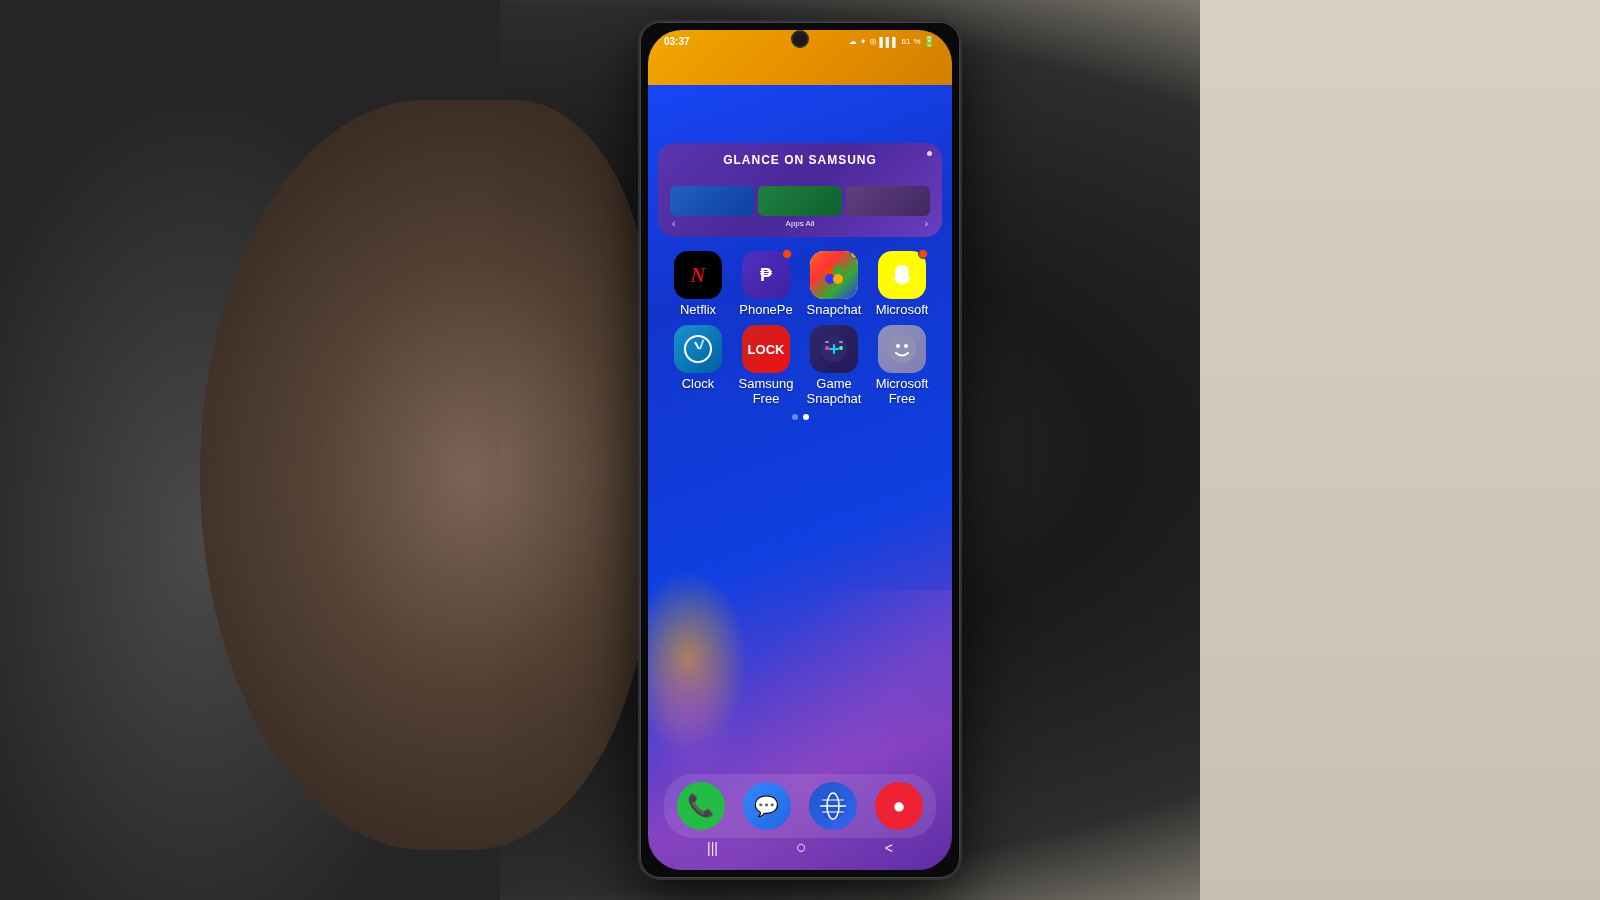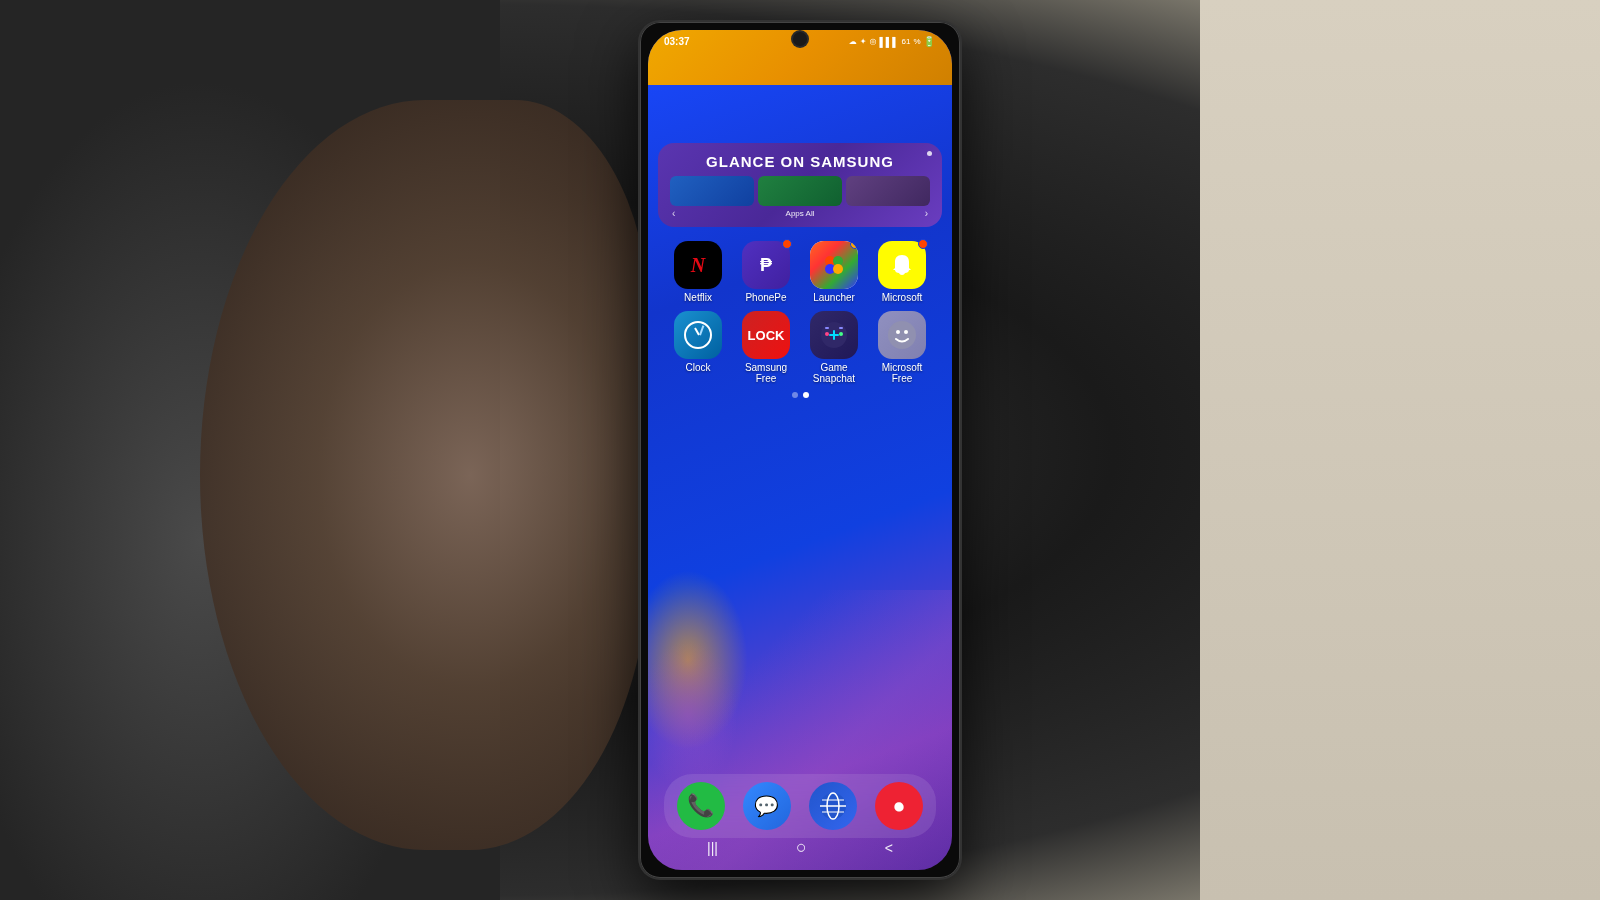--- a/index.html
+++ b/index.html
@@ -136,25 +136,25 @@
       top: 8px;
       right: 10px;
       width: 5px;
       height: 5px;
       background: white;
       border-radius: 50%;
       opacity: 0.8;
     }
     .glance-title {
       color: white;
-      font-size: 15px;
+      font-size: 12px;
       font-weight: bold;
       letter-spacing: 1px;
       text-align: center;
-      margin-bottom: 6px;
+      margin-bottom: 19px;
     }
     .glance-content {
       display: flex;
       align-items: center;
       gap: 8px;
     }
     .glance-icon-area {
       width: 40px;
       height: 44px;
       background: linear-gradient(135deg, #e040a0 0%, #c030a0 50%, #a020c0 100%);
@@ -223,21 +223,21 @@
       border-radius: 14px;
       display: flex;
       align-items: center;
       justify-content: center;
       font-size: 22px;
       position: relative;
       margin-bottom: 3px;
     }
     .app-label {
       color: white;
-      font-size: 10px;
+      font-size: 13px;
       text-align: center;
       text-shadow: 0 1px 2px rgba(0,0,0,0.5);
     }
 
     
     .notif-dot {
       position: absolute;
       top: -2px;
       right: -2px;
       width: 10px;
@@ -507,21 +507,21 @@
               <div class="notif-dot" style="background:orange; z-index:10;"></div>
               <div style="width:100%;height:100%;background:linear-gradient(135deg,#ff6622 0%,#ff3333 33%,#33aa33 66%,#3333ff 100%);border-radius:12px;display:flex;align-items:center;justify-content:center;">
                 <svg width="24" height="24" viewBox="0 0 24 24">
                   <circle cx="8" cy="8" r="5" fill="#ff4400"></circle>
                   <circle cx="16" cy="8" r="5" fill="#33aa33"></circle>
                   <circle cx="8" cy="16" r="5" fill="#3333ff"></circle>
                   <circle cx="16" cy="16" r="5" fill="#ffaa00"></circle>
                 </svg>
               </div>
             </div>
-            <span class="app-label">Launcher</span>
+            <span class="app-label">Snapchat</span>
           </div>
 
           <div class="app-item">
             <div class="app-icon-wrap icon-snapchat" style="position:relative; background:#FFFC00; border-radius:14px;">
               <div class="notif-dot" style="background:#ff4400;"></div>
 
               <svg width="28" height="28" viewBox="0 0 28 28" fill="white">
                 <path d="M14 4 C9 4 7 7 7 11 L7 17 L5 19 L7 19 C7 21 9 22 11 22 C11.5 23 12.5 24 14 24 C15.5 24 16.5 23 17 22 C19 22 21 21 21 19 L23 19 L21 17 L21 11 C21 7 19 4 14 4 Z"></path>
               </svg>
             </div>

